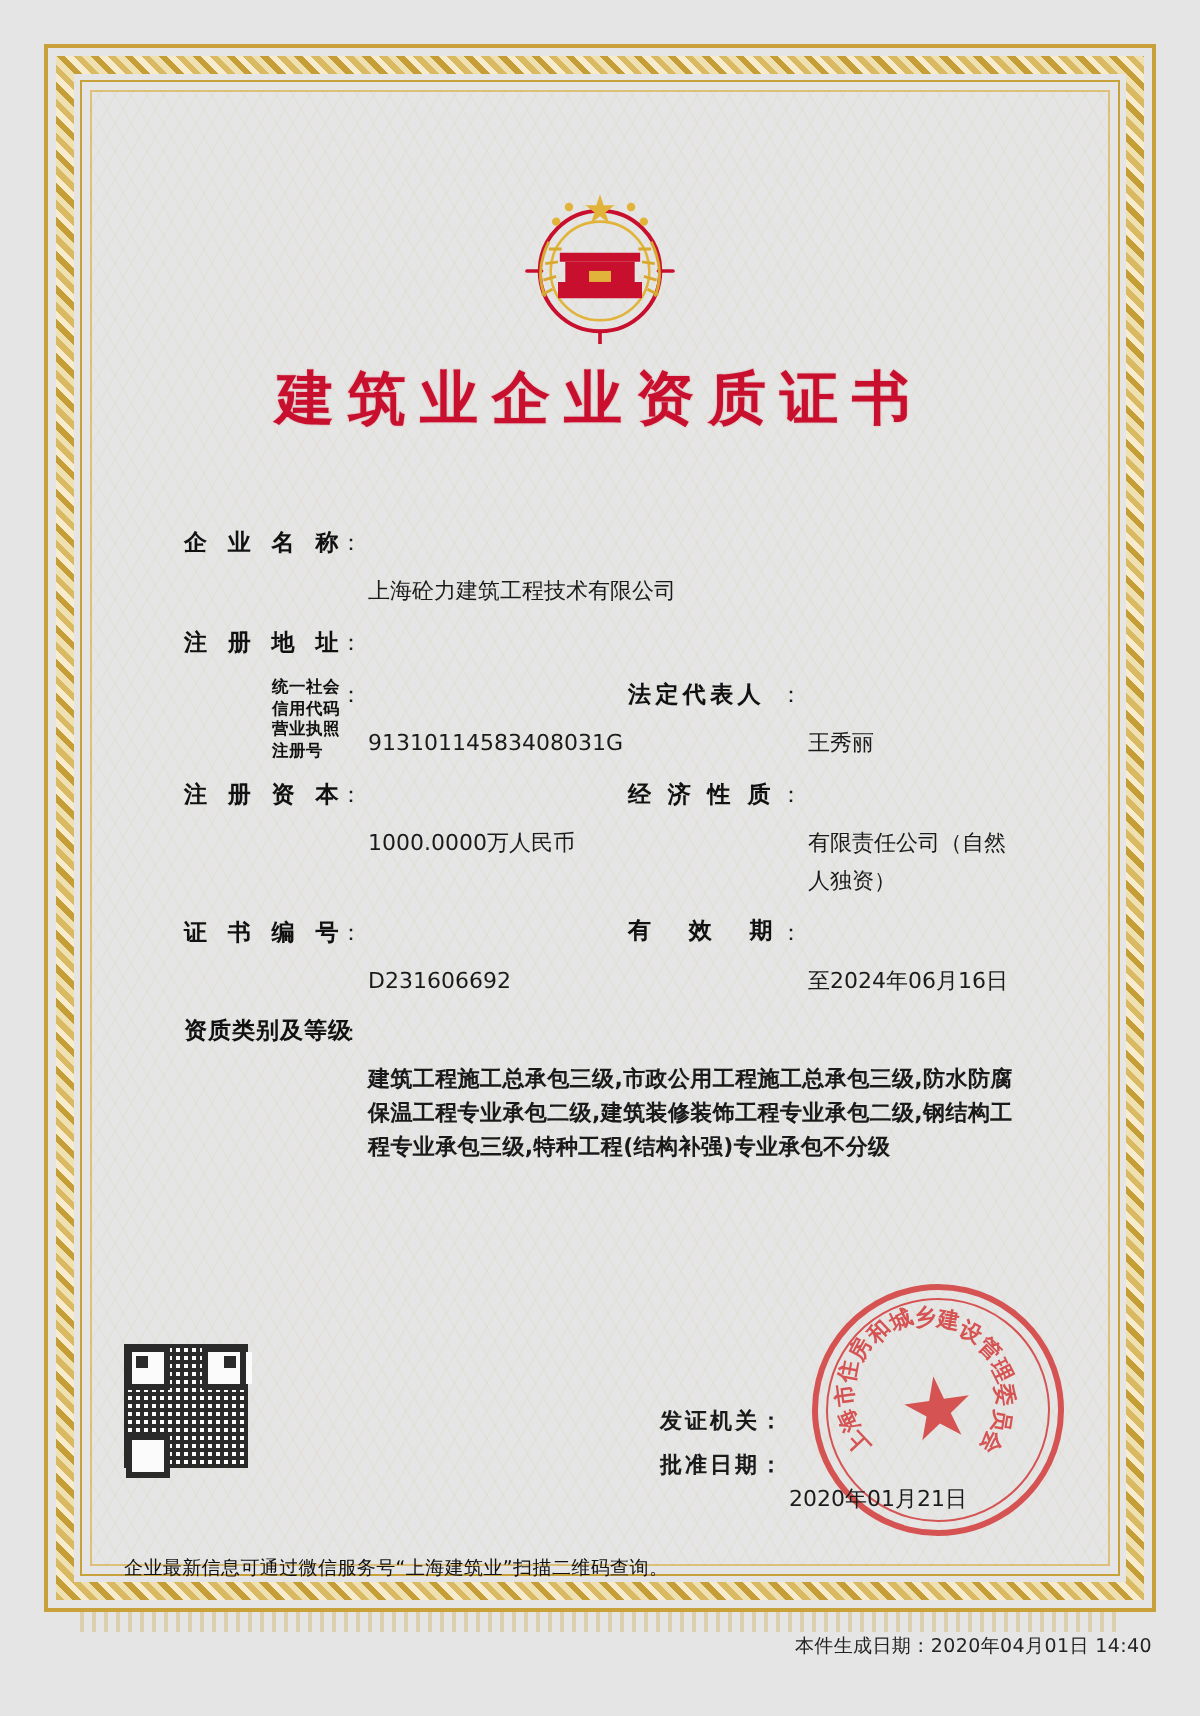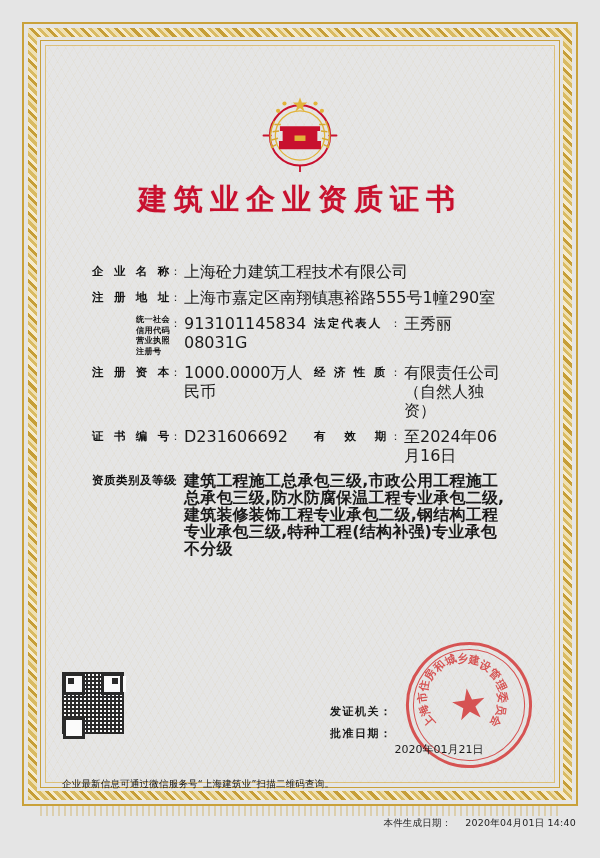--- a/index.html
+++ b/index.html
@@ -137,22 +137,23 @@
     line-height: 10.5px;
     letter-spacing: .3px;
     text-align: justify;
     color: #111;
   }
   .lbl-stack span { display:block;padding-left:44px; }
 
   .val {
     flex: 1;
     color: #1a1a1a;
-    font-size: 16px;
+    font-size: 11px;
     word-break: break-all;
+    margin-top: 24px;
   }
   .val.grade {
     line-height: 17px;
     letter-spacing: .2px;
     font-weight: bold;
   }
   .colon { padding: 0 3px 0 0; }
 
   
   .qr {
@@ -260,21 +261,21 @@
 
   
   .genline {
     position: absolute;
     right: 24px;
     bottom: 14px;
     font-size: 9.5px;
     color: #222;
     letter-spacing: .2px;
   }
-  .genline .g-val { margin-left: 14px; }
+  .genline .g-val { margin-left: 0; }
   .genline-wrap { position: absolute; left:0; right:0; bottom: 14px; display:flex; justify-content:flex-end; padding-right:24px; }
 
   
   .bottom-strip {
     position: absolute;
     left: 40px; right: 40px;
     bottom: 42px;
     height: 10px;
     background: repeating-linear-gradient(
       90deg,
@@ -334,21 +335,20 @@
 
     <div class="row">
       <div class="lbl w-name">企 业 名 称</div>
       <div class="colon">：</div>
       <div class="val">上海砼力建筑工程技术有限公司</div>
     </div>
 
     <div class="row">
       <div class="lbl w-addr">注 册 地 址</div>
       <div class="colon">：</div>
-      <div class="val">上海市嘉定区南翔镇惠裕路555号1幢290室</div>
     </div>
 
     <div class="row two-col">
       <div class="col-left">
         <div class="lbl-stack">
           <span>统一社会信用代码</span>
           <span>营业执照注册号</span>
         </div>
         <div class="colon">：</div>
         <div class="val">91310114583408031G</div>

